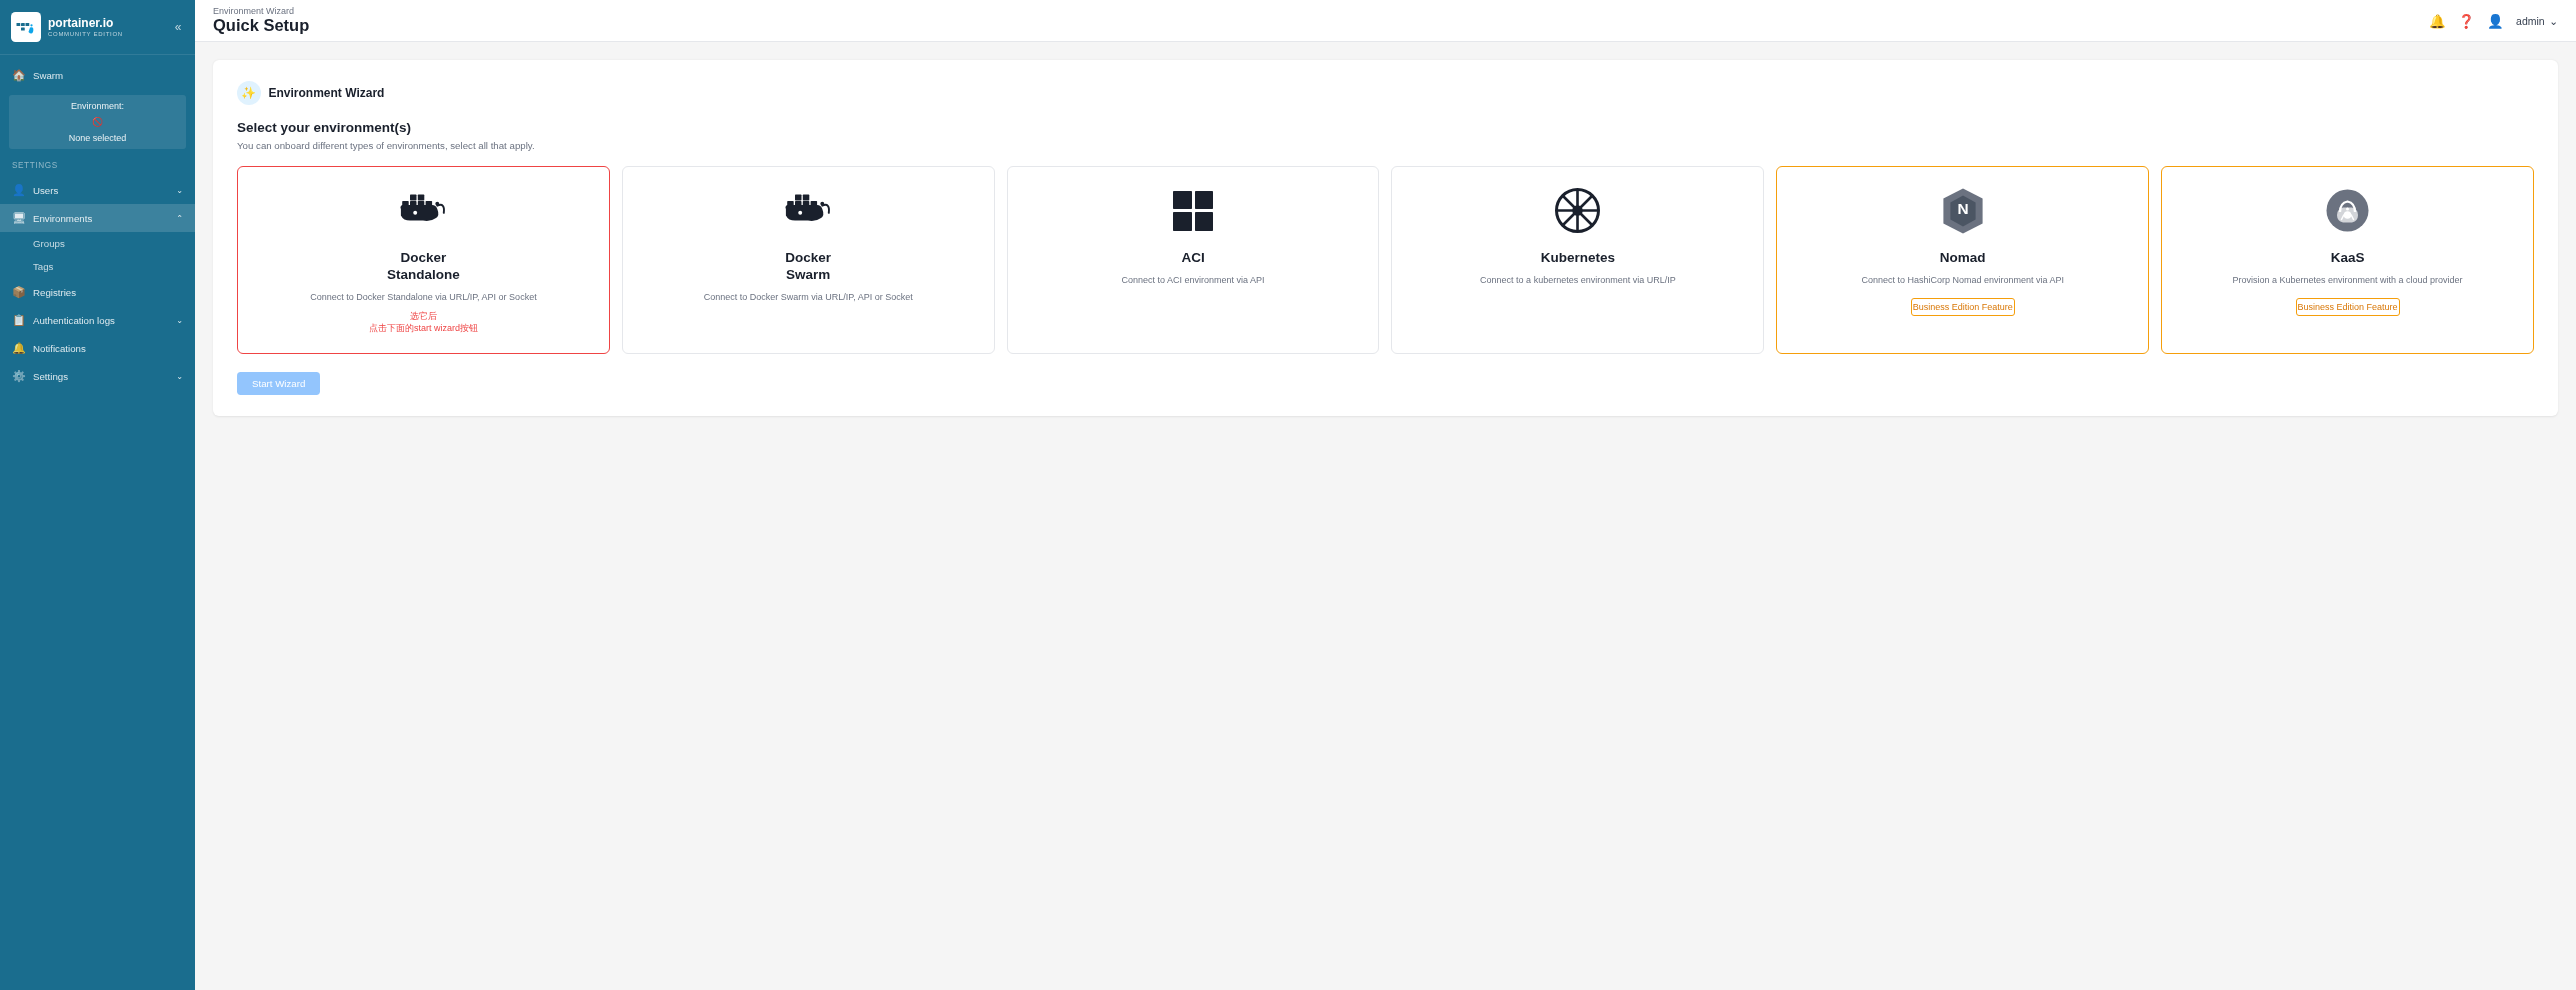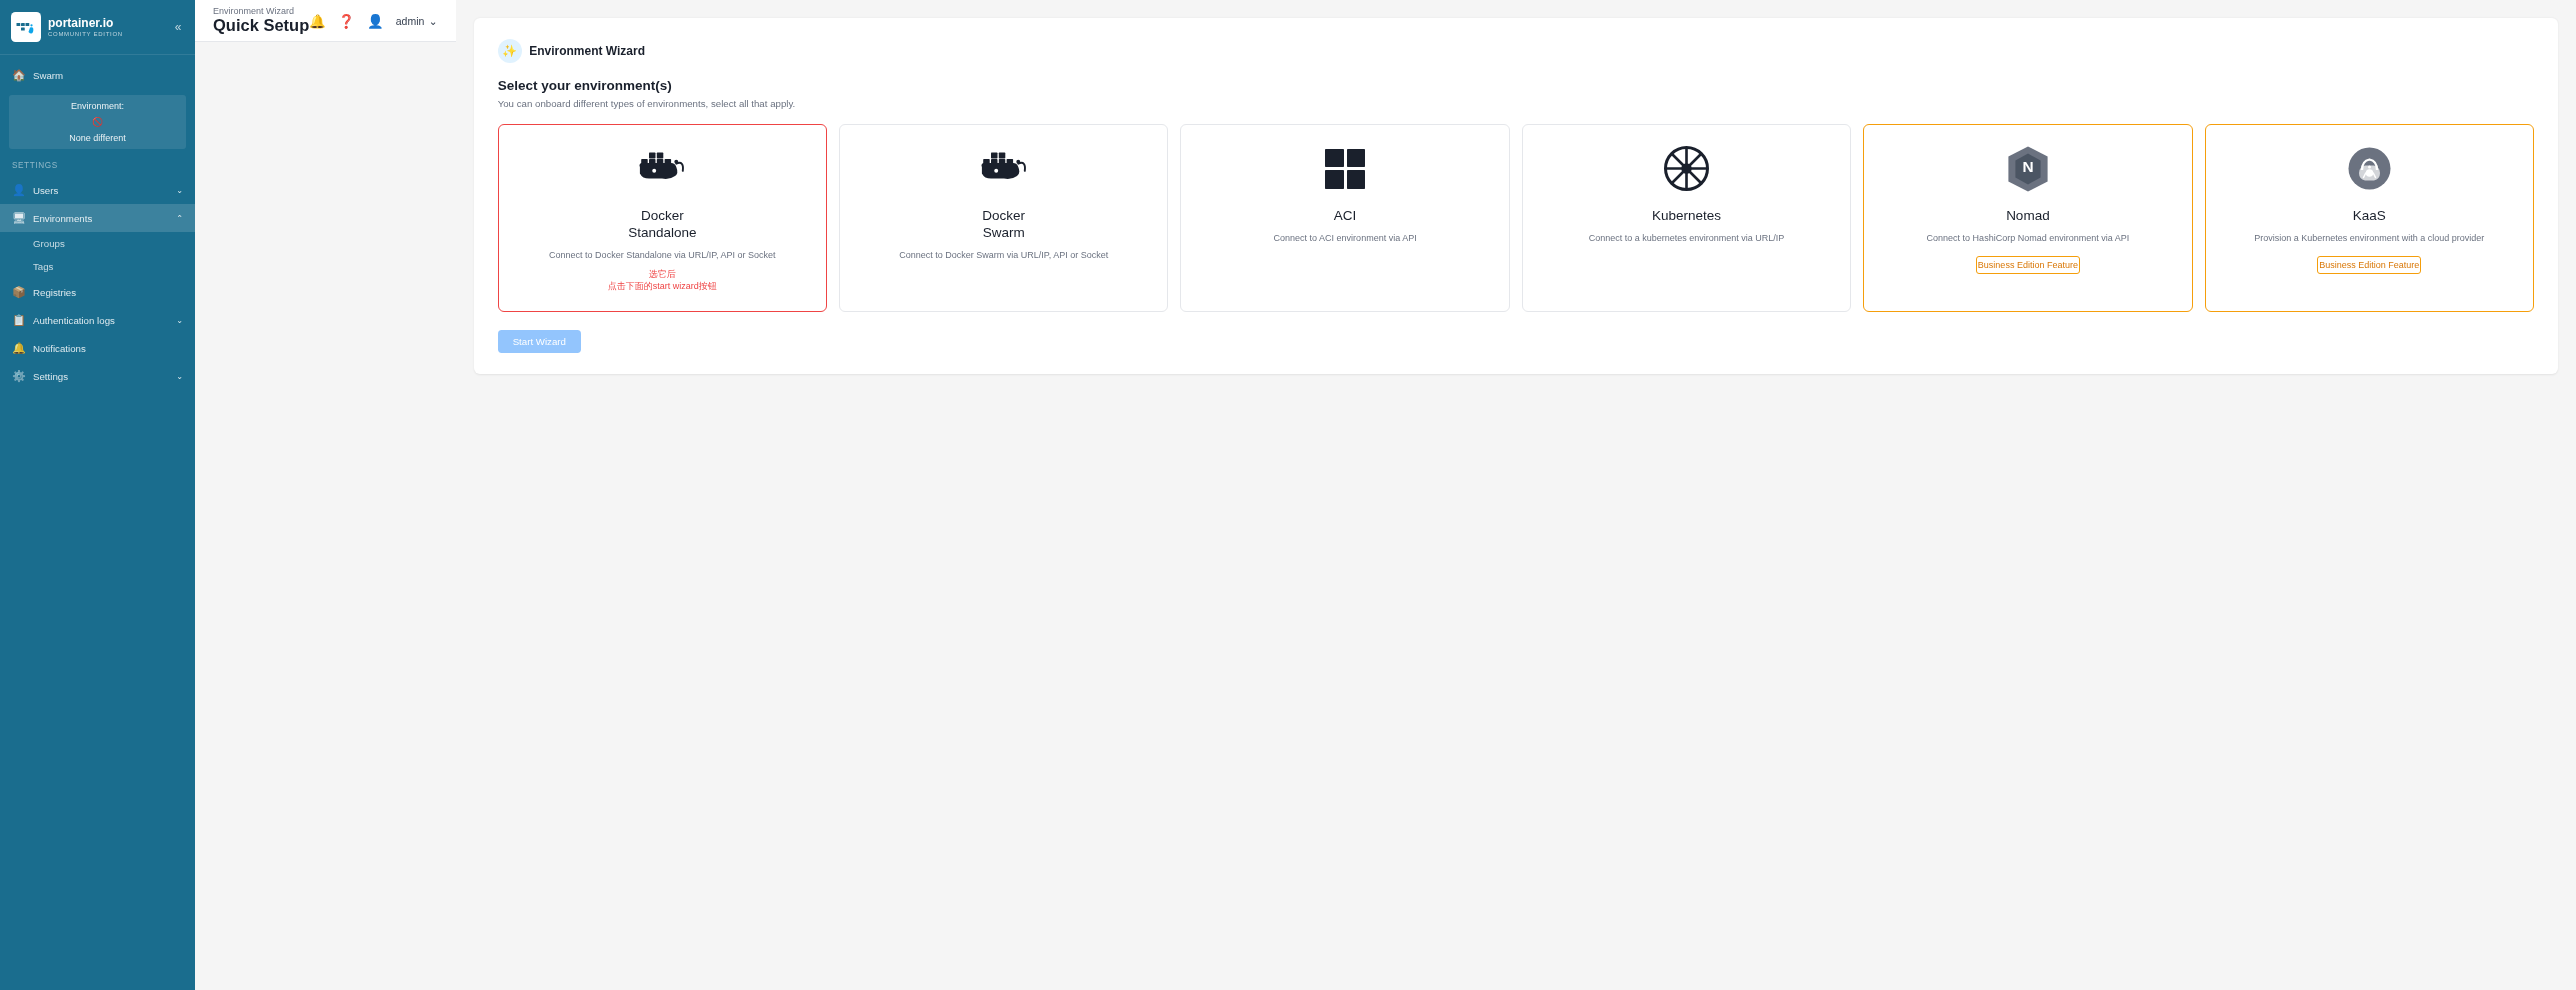--- a/index.html
+++ b/index.html
@@ -104,21 +104,21 @@
       padding: 6px 12px 6px 33px;
       color: rgba(255,255,255,0.75);
       cursor: pointer;
       font-size: 9.7px;
     }
 
     
     .main {
       flex: 1;
       display: flex;
-      flex-direction: row;
+      flex-direction: column;
       overflow: hidden;
       justify-content: flex-end;
     }
 
     
     .header {
       background: white;
       padding: 0 18px;
       height: 42px;
       display: flex;
@@ -211,21 +211,21 @@
       font-size: 42px;
       margin-bottom: 12px;
       line-height: 1;
       display: flex;
       align-items: center;
       justify-content: center;
       height: 52px;
     }
     .env-name {
       font-size: 13.5px;
-      font-weight: 400;
+      font-weight: 700;
       color: #1a202c;
       margin-bottom: 7.5px;
       line-height: 1.3;
     }
     .env-desc {
       font-size: 9px;
       color: #6b7280;
       line-height: 1.4;
       margin-bottom: 6px;
     }
@@ -302,21 +302,21 @@
 
   <div class="sidebar-nav">
     <div class="nav-item">
       <span class="icon">🏠</span>
       <span>Swarm</span>
     </div>
 
     <div class="environment-selector">
       <span>Environment:</span>
       <span>🚫</span>
-      <span>None different</span>
+      <span>None selected</span>
     </div>
 
     <div class="settings-label">Settings</div>
 
     <div class="nav-item">
       <span class="icon">👤</span>
       <span>Users</span>
       <span class="chevron">⌄</span>
     </div>
 

